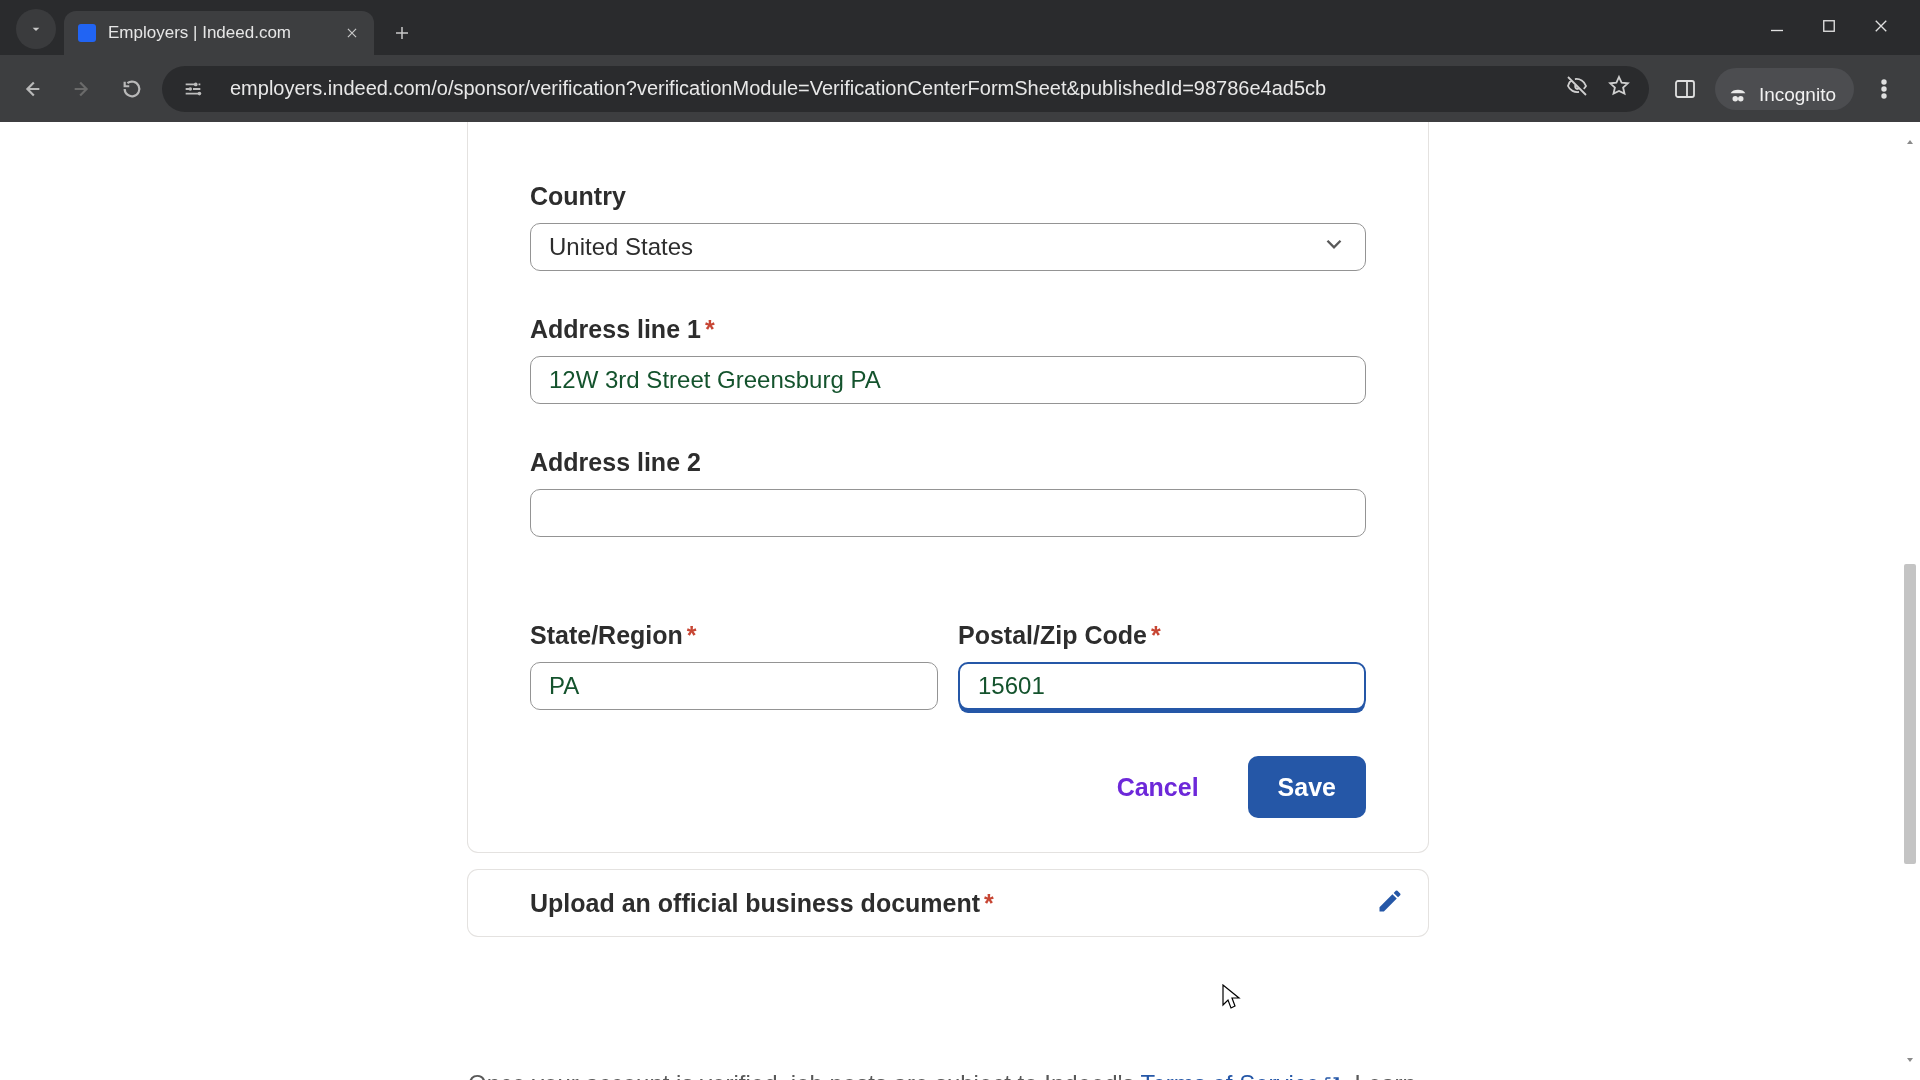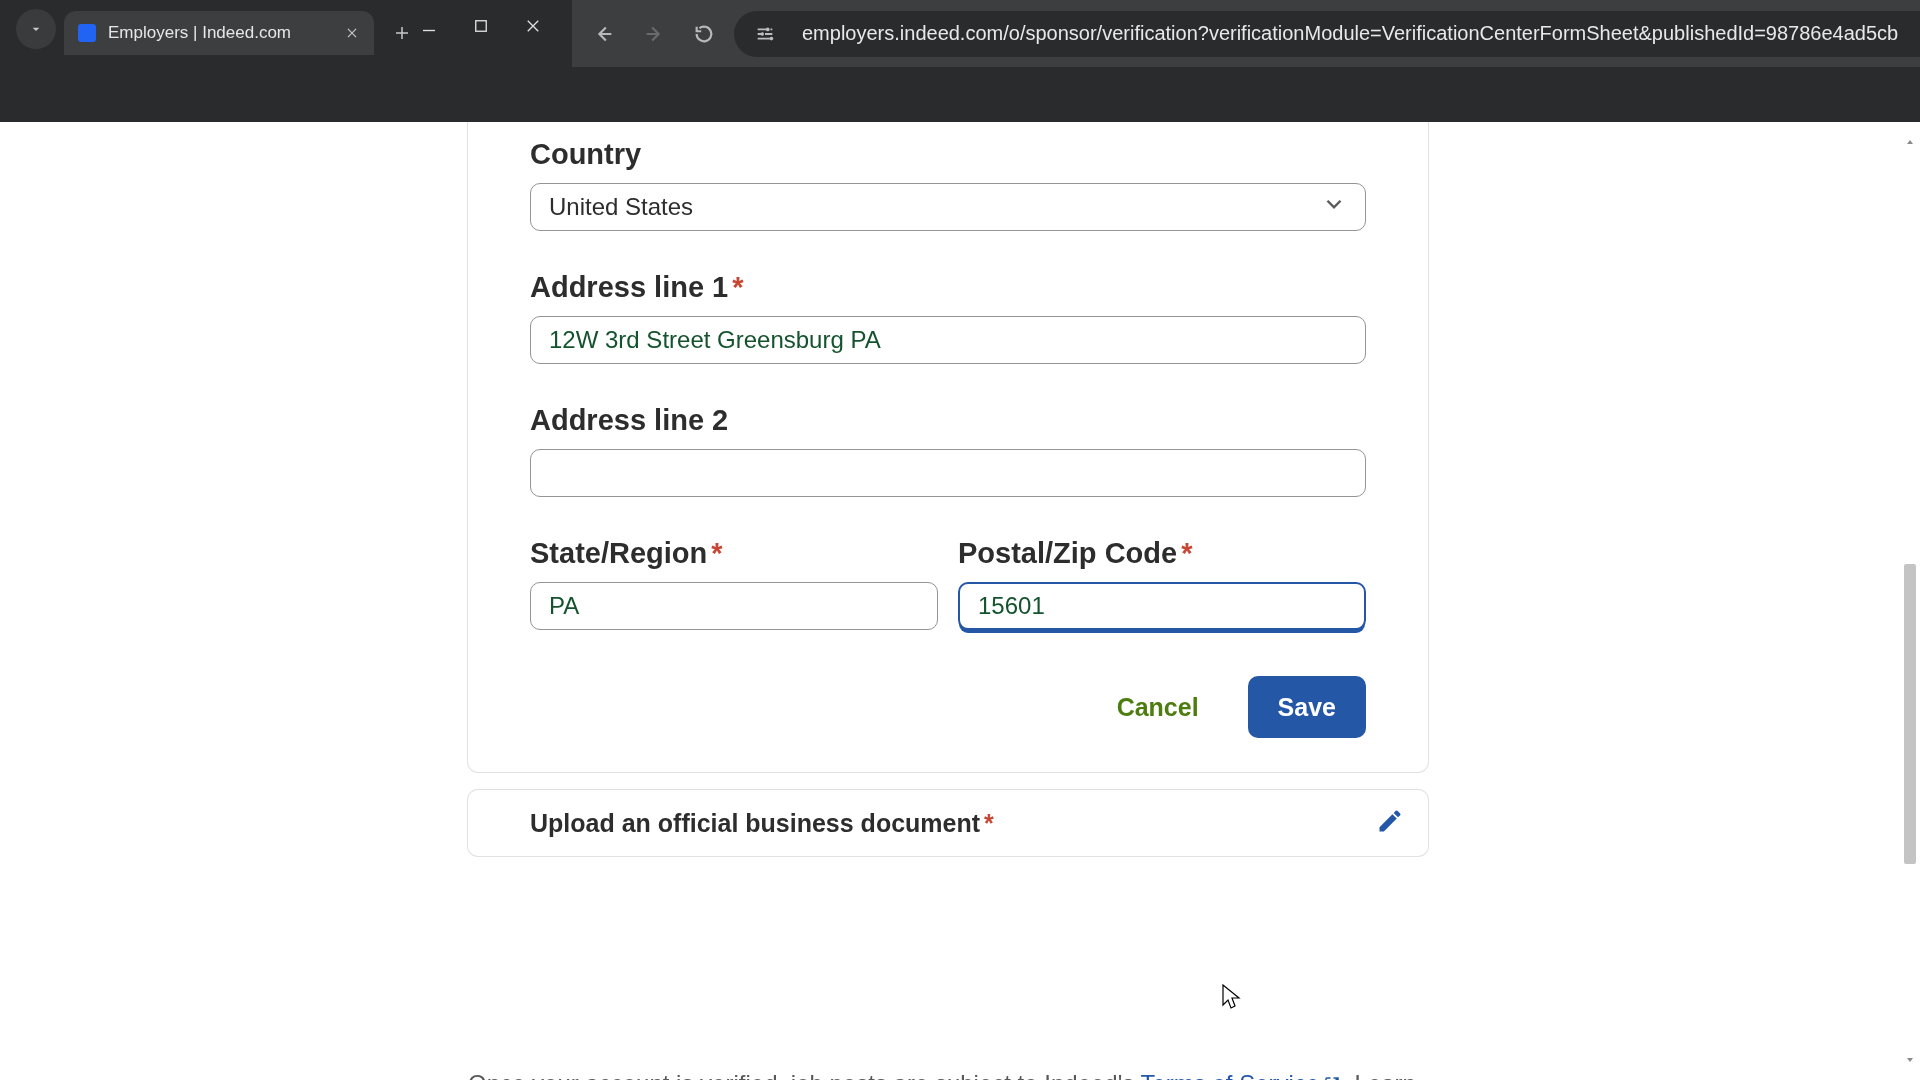--- a/index.html
+++ b/index.html
@@ -1,20 +1,20 @@
 <!DOCTYPE html>
 <html><head>
 <meta charset="utf-8">
 <style>
   * { box-sizing: border-box; margin: 0; padding: 0; }
   html, body { width: 1920px; height: 1080px; overflow: hidden; font-family: "Segoe UI", Arial, sans-serif; }
   body { background: #fff; }
 
   
-  .chrome { width: 1920px; height: 143px; background: #2a2b2d; display: flex; flex-direction: row; }
+  .chrome { width: 1920px; height: 143px; background: #2a2b2d; display: flex; flex-direction: column; }
   .tabstrip { height: 55px; display: flex; align-items: flex-end; padding-left: 6px; }
   .tab-dropdown {
     width: 40px; height: 40px; border-radius: 50%; background: #3a3b3d;
     display: flex; align-items: center; justify-content: center; margin: 0 8px 6px 10px;
   }
   .tab-dropdown svg { width: 16px; height: 16px; fill: #c9c9c9; }
   .tab {
     height: 44px; width: 310px; background: #3d3e40; border-radius: 12px 12px 0 0;
     display: flex; align-items: center; padding: 0 14px; color: #e6e6e6; font-size: 17px;
     gap: 12px;
@@ -59,39 +59,39 @@
   .content-card {
     position: absolute; left: 468px; top: 0; width: 960px;
   }
   .form-section {
     padding: 16px 62px 34px 62px; border-bottom-left-radius: 10px; border-bottom-right-radius: 10px;
     box-shadow: 0 0 0 1px #e4e2e0;
     background: #fff;
   }
   .field { margin-top: 0; }
   .field + .field { margin-top: 40px; }
-  .label { font-weight: 700; font-size: 29px; color: #2d2d2d; margin-bottom: 12px; }
+  .label { font-weight: 700; font-size: 25px; color: #2d2d2d; margin-bottom: 12px; margin-top: 44px; }
   .req { color: #c74634; margin-left: 4px; font-weight: 700; }
   .ctrl {
     width: 100%; height: 48px; border: 1px solid #949494; border-radius: 10px; background: #fff;
     font-size: 24px; color: #2d2d2d; padding: 0 18px; display: flex; align-items: center; position: relative;
   }
   .ctrl.select .chev {
     position: absolute; right: 18px; top: 50%; transform: translateY(-50%);
   }
   .ctrl.select .chev svg { width: 26px; height: 26px; stroke: #595959; stroke-width: 2.2; fill: none; }
   .ctrl.focused { border: 2px solid #2557a7; box-shadow: 0 4px 0 -1px #2557a7; }
   input.inner {
     border: none; outline: none; width: 100%; height: 100%; font-size: 24px; color: #14532d; background: transparent;
   }
   .row3 { display: flex; gap: 20px; margin-top: 40px; }
   .row3 .col { flex: 1; }
   .actions { display: flex; justify-content: flex-end; gap: 18px; margin-top: 46px; }
   .btn { height: 62px; border-radius: 10px; font-size: 25px; font-weight: 700; padding: 0 30px; display: flex; align-items: center; cursor: pointer; }
-  .btn-secondary { background: #fff; color: #4d7c0f; border: 1px solid transparent; }
+  .btn-secondary { background: #fff; color: #6d28d9; border: 1px solid transparent; }
   .btn-primary { background: #2557a7; color: #fff; border: none; }
 
   .upload-card {
     margin-top: 18px; height: 66px; border-radius: 10px; box-shadow: 0 0 0 1px #e4e2e0;
     display: flex; align-items: center; justify-content: space-between; padding: 0 24px 0 62px; background: #fff;
   }
   .upload-title { font-weight: 700; font-size: 25px; color: #2d2d2d; }
   .edit-icon svg { width: 28px; height: 28px; fill: #2557a7; }
 
   .footer-text {

